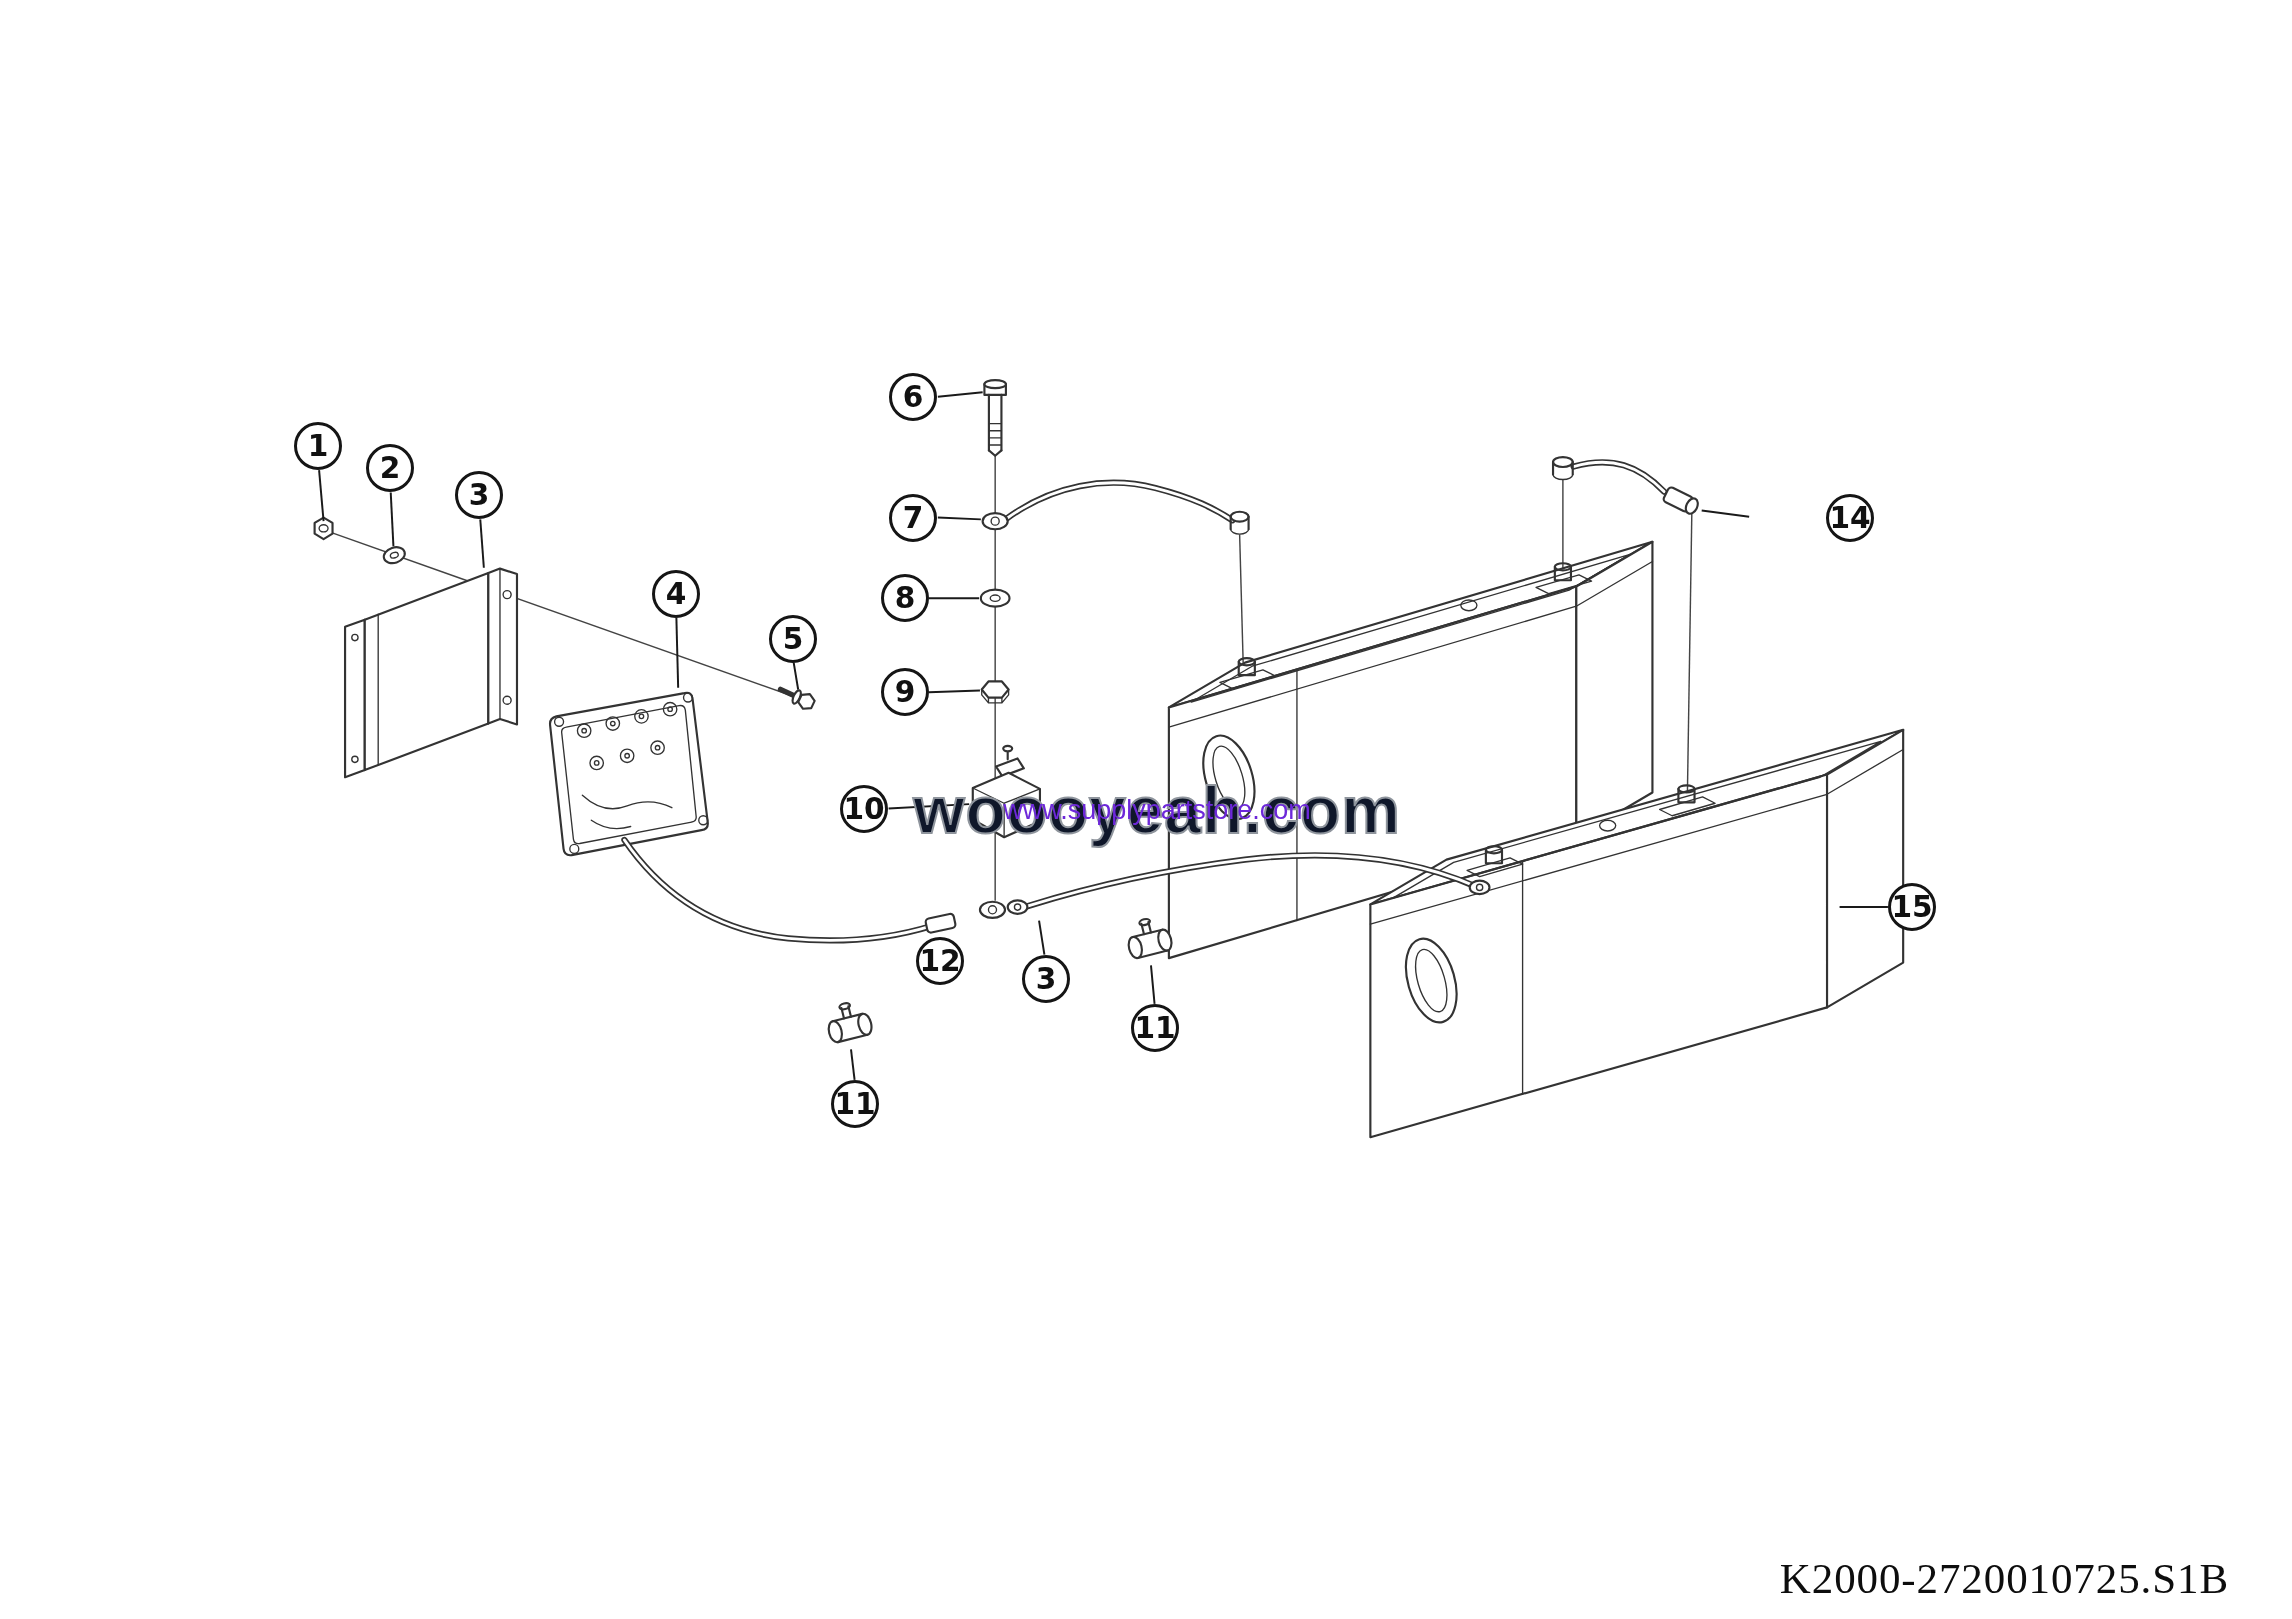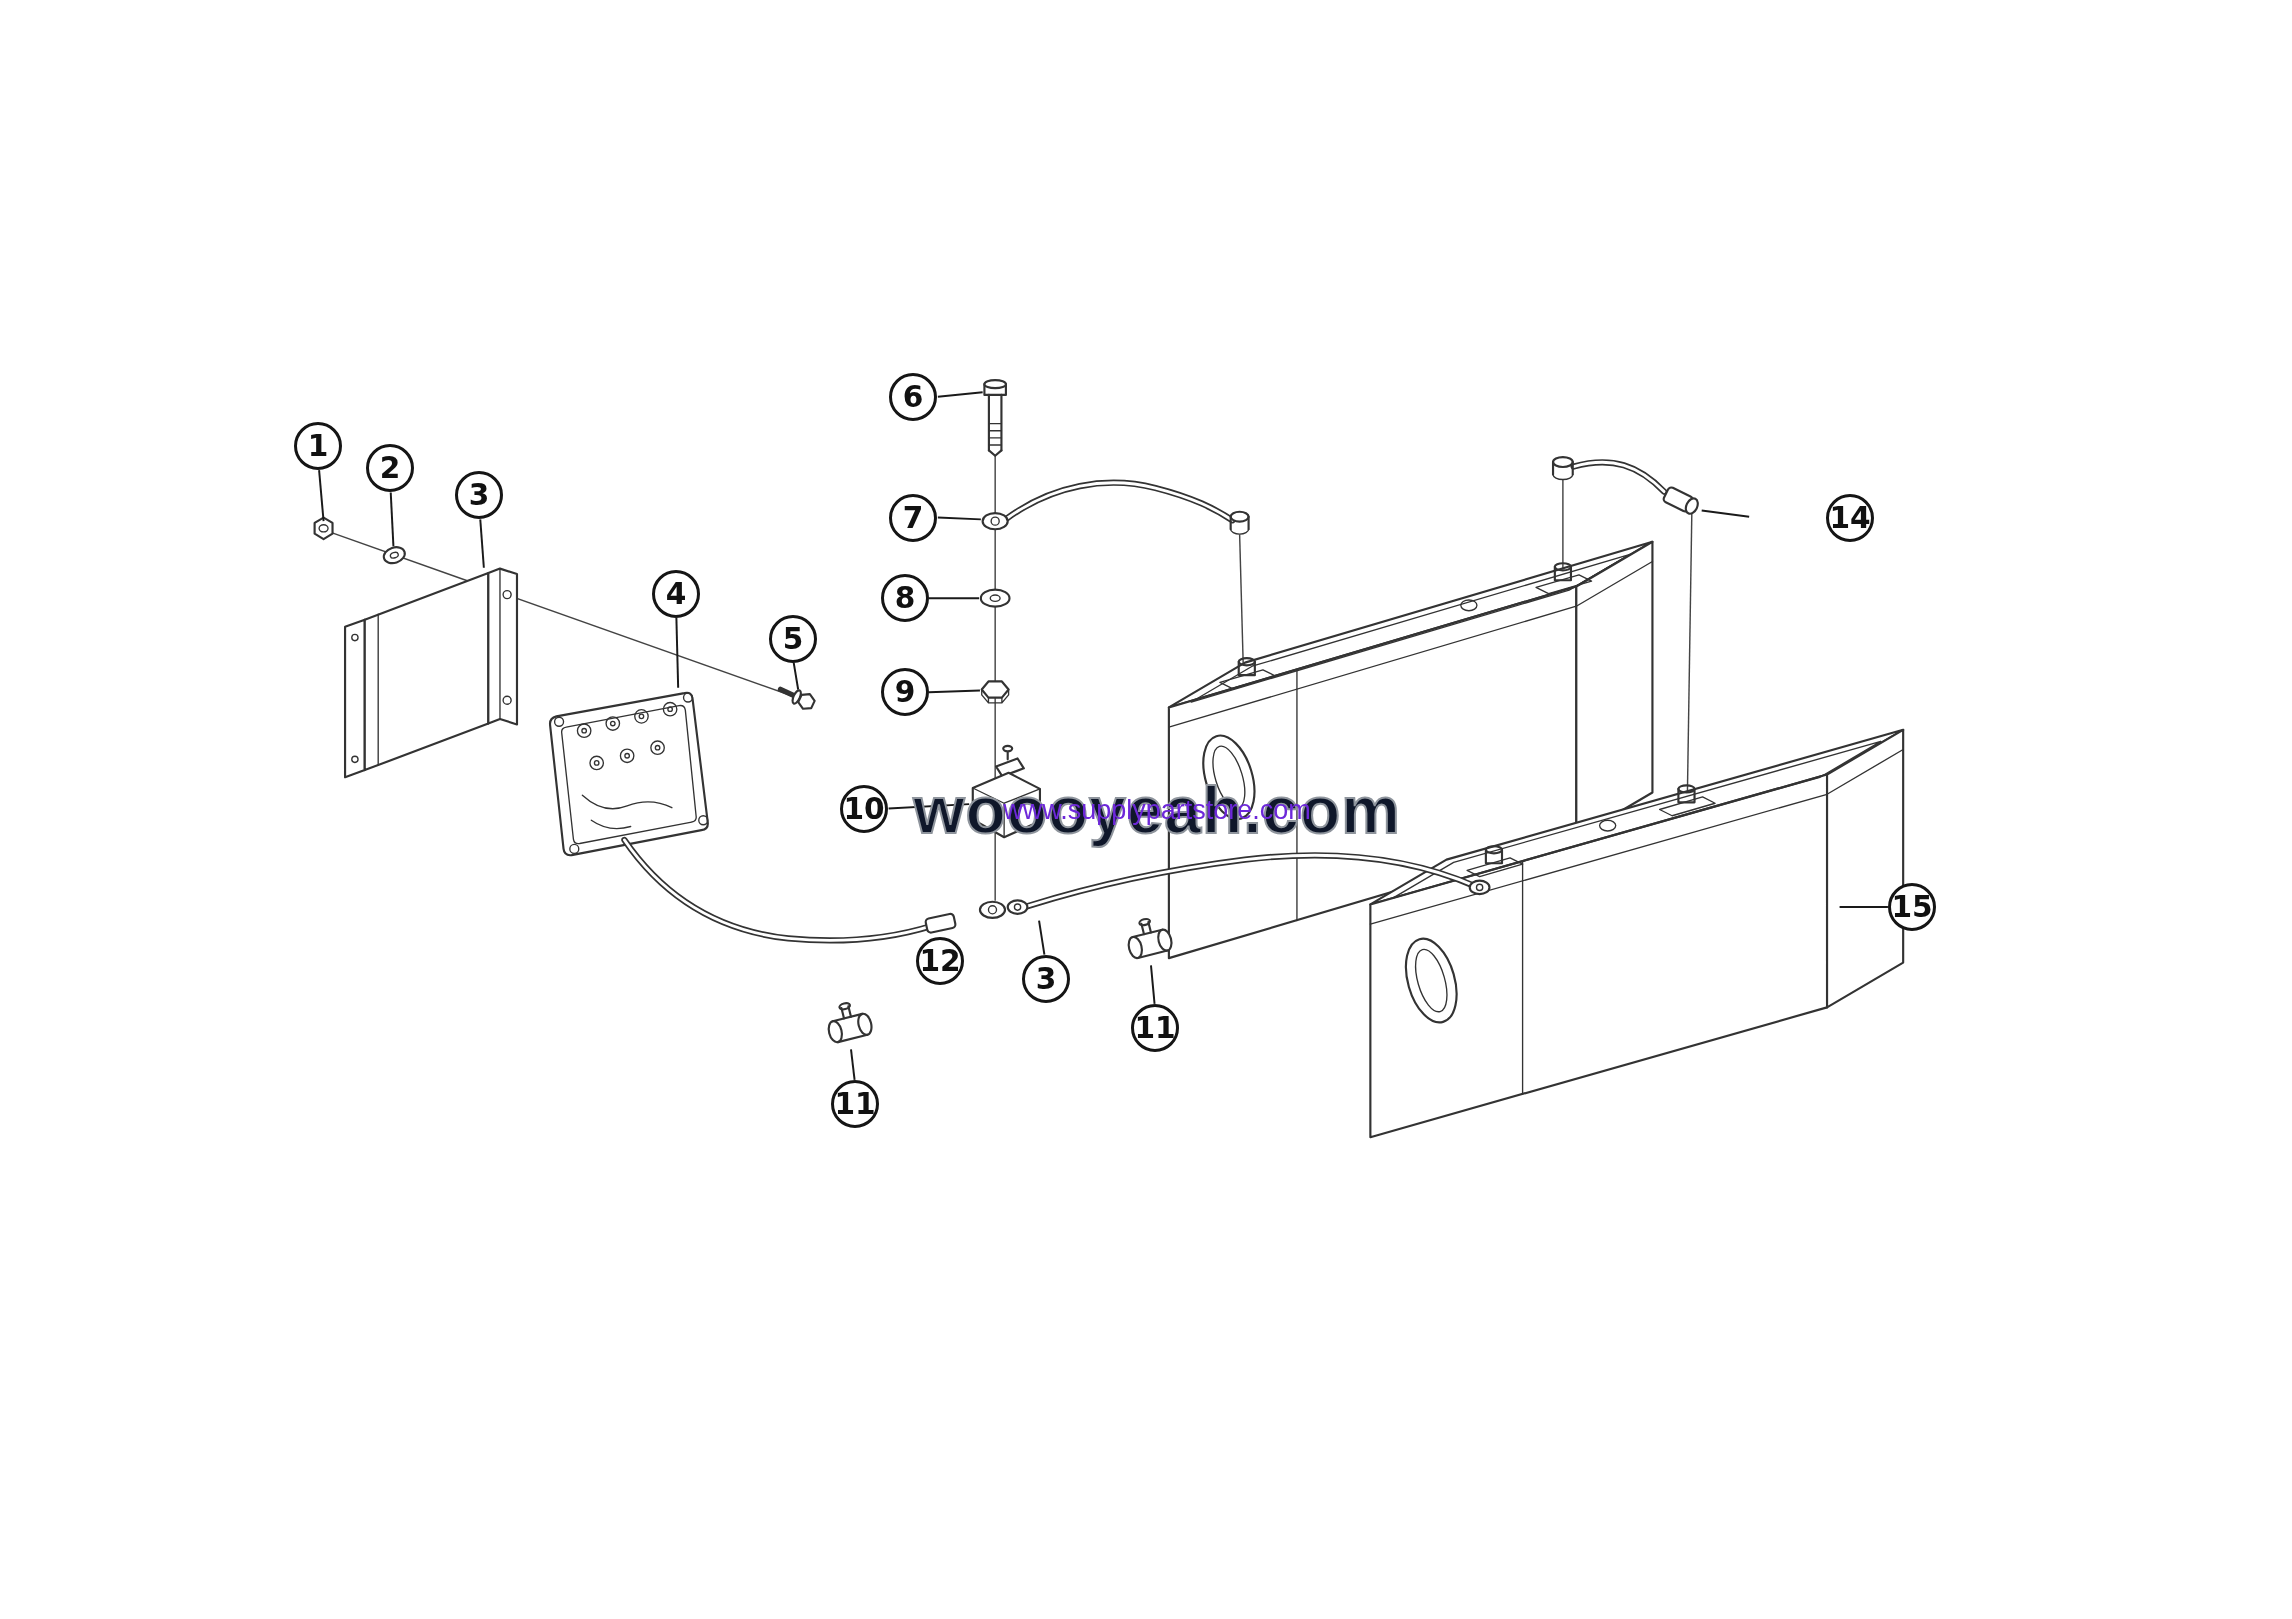--- a/index.html
+++ b/index.html
@@ -252,15 +252,16 @@
       <div class="callout" style="left: 1155px; top: 1028px;">11</div>
       <div class="callout" style="left: 1850px; top: 518px;">14</div>
       <div class="callout" style="left: 1912px; top: 907px;">15</div>
     </div>
 
   <div class="watermark">
     <span class="wm-main">woooyeah.com</span>
     <span class="wm-sub">www.supplypartstore.com</span>
   </div>
 
+  <div class="part-code">K2000-2720010725.S1B</div>
 
 </div>
 
 
 </body></html>

